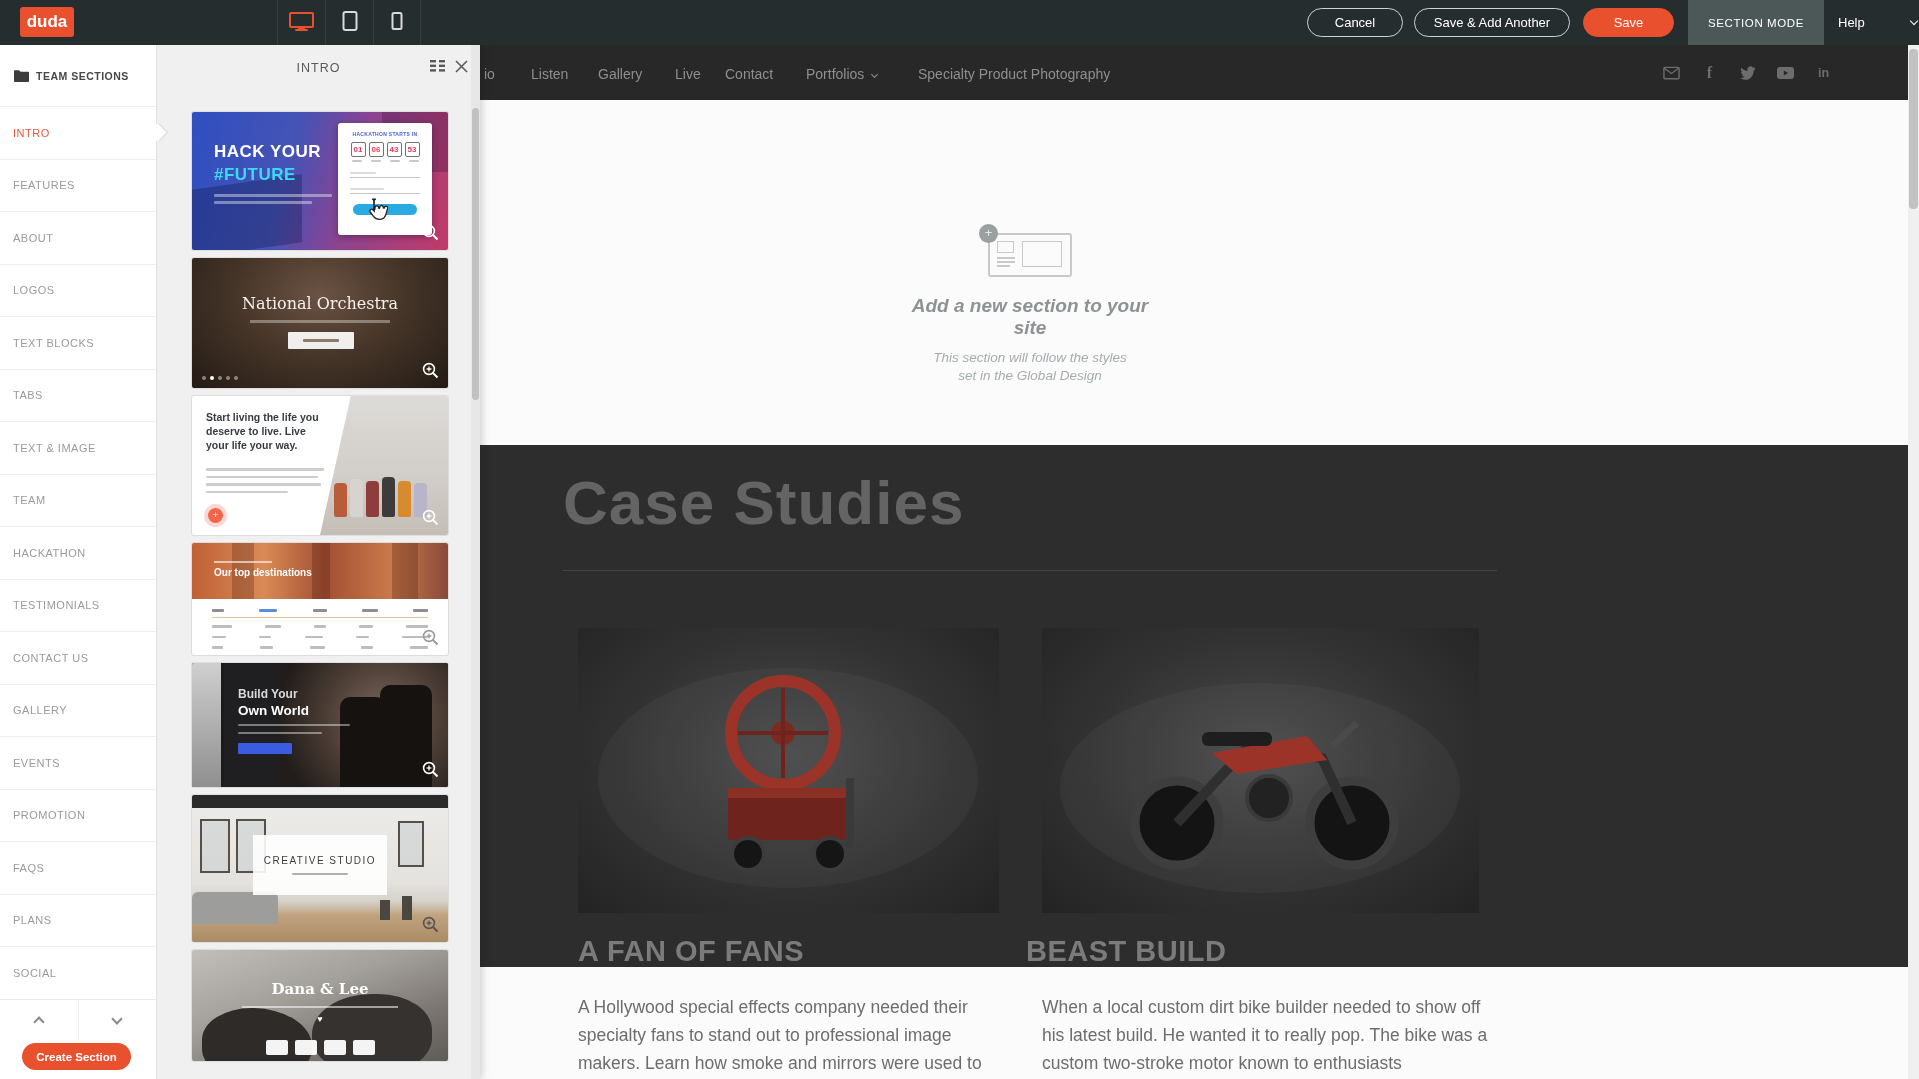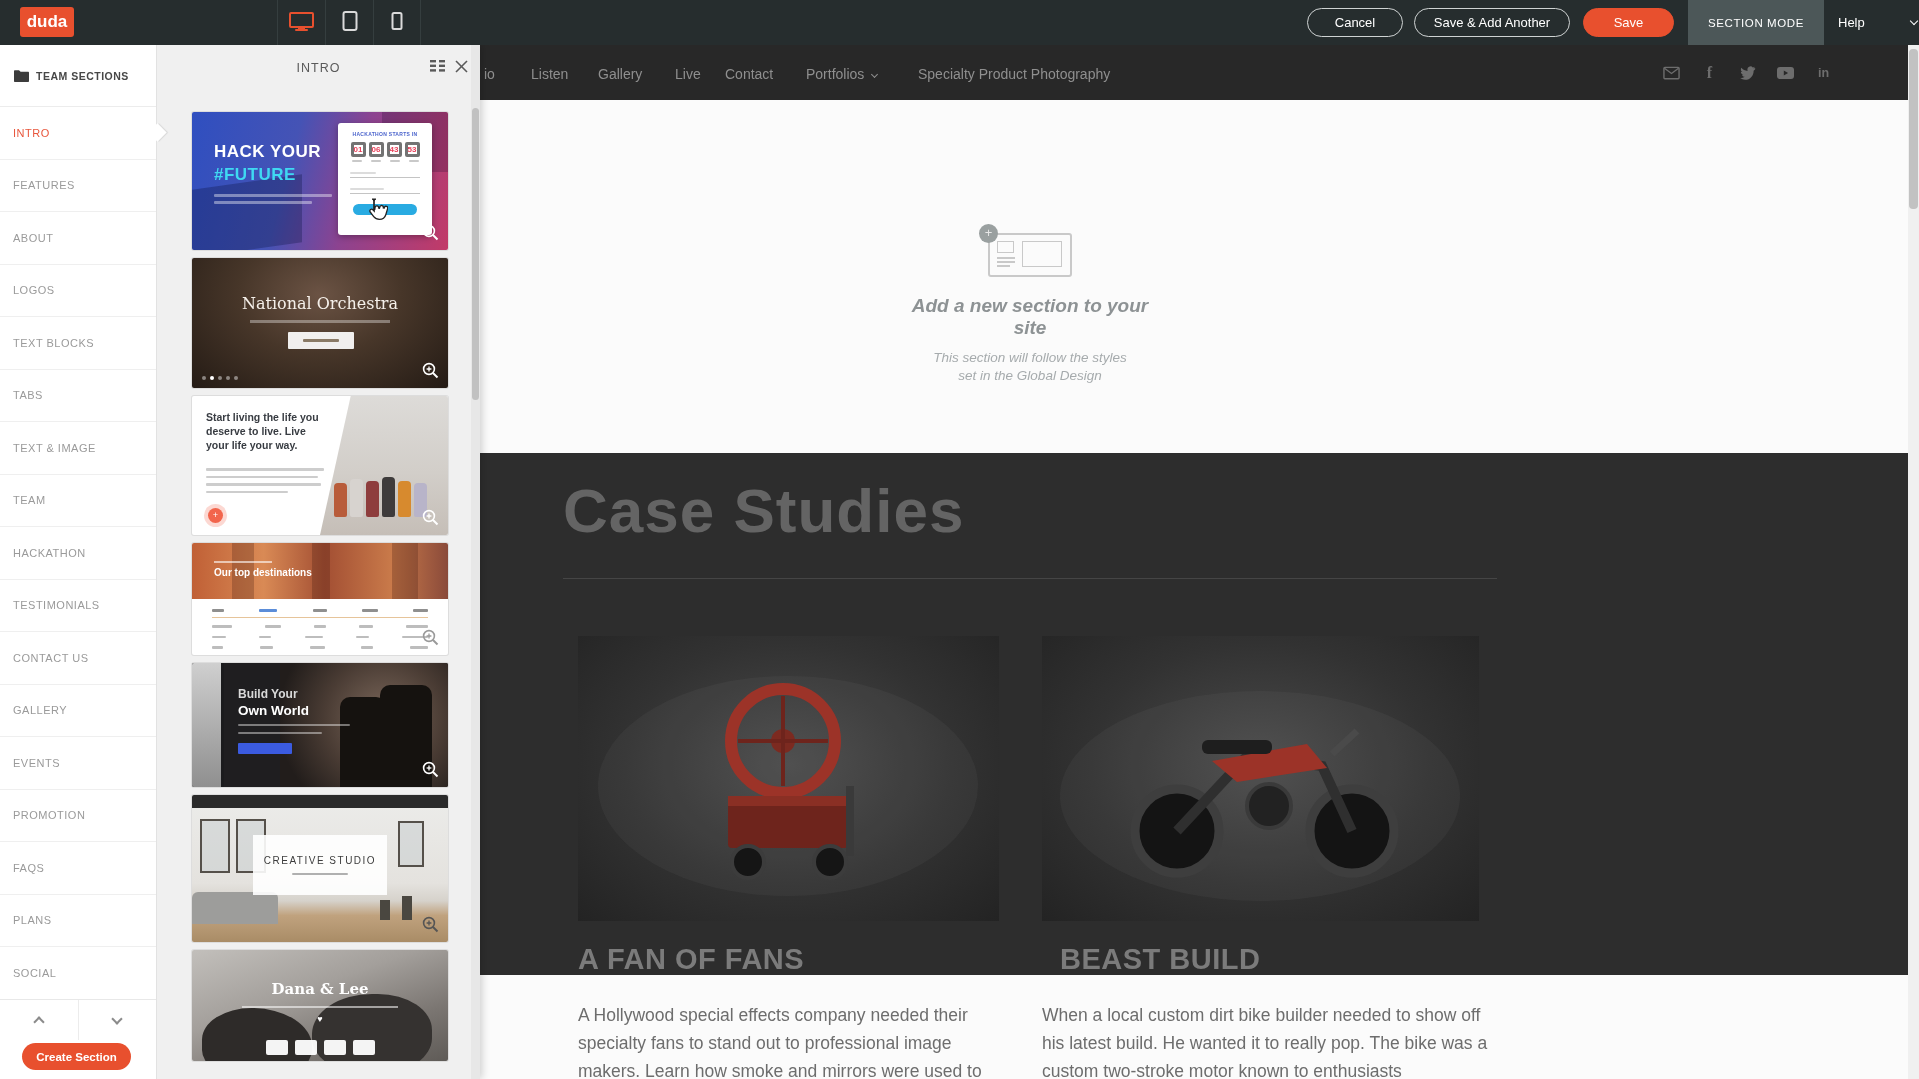--- a/index.html
+++ b/index.html
@@ -61,21 +61,21 @@
   .t1{height:138px;background:linear-gradient(105deg,#2f4fc0 0%,#4553b5 38%,#8c4390 62%,#c23a67 100%);}
   .t1 .ghost1{position:absolute;left:0;top:70px;width:110px;height:68px;background:rgba(10,15,60,.30);transform:skewY(-8deg);}
   .t1 .ghost2{position:absolute;left:190px;top:0;width:70px;height:60px;background:rgba(20,10,40,.22);}
   .t1-text{position:absolute;left:22px;top:30px;}
   .t1-l1{color:#fff;font-weight:800;font-size:17px;letter-spacing:.5px;}
   .t1-l2{color:#3fd9f2;font-weight:800;font-size:17px;letter-spacing:.5px;margin-top:3px;}
   .t1-card{position:absolute;right:16px;top:11px;width:94px;height:112px;background:#fff;border-radius:3px;
         box-shadow:0 2px 6px rgba(0,0,0,.3);padding-top:8px;}
   .t1-ct{font-size:5px;font-weight:bold;color:#4a63cc;text-align:center;letter-spacing:.3px;}
   .t1-count{display:flex;justify-content:center;gap:3px;margin-top:5px;}
-  .t1-num{width:15px;height:15px;border:3px solid #737373;border-radius:2px;color:#e8415a;font-size:8px;
+  .t1-num{width:15px;height:15px;border:1px solid #737373;border-radius:2px;color:#e8415a;font-size:8px;
         font-weight:bold;display:flex;align-items:center;justify-content:center;}
   .t1-lbls{display:flex;justify-content:center;gap:9px;margin-top:3px;}
   .t1-lbls .bar{width:10px;height:2px;background:#c9c9c9;}
   .t1-field{width:70px;margin:10px auto 0;border-bottom:1px solid #c4c4c4;}
   .t1-field .bar{width:26px;height:2px;background:#dcdcdc;margin-bottom:3px;}
   .t1-btn{width:64px;height:11px;border-radius:6px;background:#29abe2;margin:10px auto 0;}
 
   
   .t2{height:130px;background:radial-gradient(ellipse at 50% 28%,#6b5344 0%,#473629 45%,#241b15 100%);}
   .t2-title{position:absolute;left:0;top:36px;width:100%;text-align:center;color:#f5f0ea;
@@ -162,27 +162,27 @@
   .ph-iconwrap{position:relative;width:84px;height:44px;margin:0 auto;}
   .ph-rect{position:absolute;left:0;top:8px;width:84px;height:44px;border:2px solid #c9c9c9;border-radius:3px;background:#fbfbfb;}
   .ph-plus{position:absolute;left:-9px;top:-1px;width:19px;height:19px;border-radius:50%;background:#9aa0a0;color:#e8e8e8;
         font-size:13px;line-height:18px;text-align:center;}
   .ph-small{position:absolute;left:9px;top:16px;width:17px;height:12px;border:1.5px solid #c9c9c9;}
   .ph-line{position:absolute;left:9px;height:2px;background:#c9c9c9;}
   .ph-big{position:absolute;left:34px;top:16px;width:40px;height:26px;border:1.5px solid #c9c9c9;}
   .ph-title{margin-top:26px;font-size:19px;font-weight:bold;font-style:italic;color:#8d9294;}
   .ph-sub{margin-top:10px;font-size:13.5px;font-style:italic;color:#a6abad;line-height:18px;}
 
-  .dark-section{position:absolute;left:0;top:400px;width:1439px;height:522px;background:#2d2d2d;margin-top:8px;}
+  .dark-section{position:absolute;left:0;top:400px;width:1439px;height:522px;background:#2d2d2d;}
   .cs-heading{position:absolute;left:83px;top:22px;font-size:62px;font-weight:bold;color:#646464;letter-spacing:1px;}
   .cs-rule{position:absolute;left:83px;top:125px;width:934px;height:1px;background:#454545;}
   .cs-img{position:absolute;top:183px;height:285px;background:radial-gradient(ellipse at 50% 45%,#4b4b4b 0%,#323232 55%,#232323 100%);overflow:hidden;}
   .cs-img-1{left:98px;width:421px;} .cs-img-2{left:562px;width:437px;}
   .cs-title{position:absolute;top:490px;font-size:29px;font-weight:bold;color:#7b7b7b;letter-spacing:.5px;}
-  .cs-t1{left:98px;} .cs-t2{left:580px;text-align:center;}
+  .cs-t1{left:98px;} .cs-t2{left:546px;text-align:center;}
   .cs-text{position:absolute;top:548px;font-size:17.5px;line-height:28px;color:#6d6d6d;}
   .cs-p1{left:98px;width:428px;} .cs-p2{left:562px;width:450px;}
 
   
   .page-scroll{position:absolute;left:1908px;top:45px;width:11px;height:1034px;background:#f0f0f0;z-index:45;}
   .page-thumb{position:absolute;left:1px;top:4px;width:9px;height:160px;background:#c2c2c2;border-radius:4px;}
 
   .cursor{position:absolute;left:364px;top:196px;z-index:99;pointer-events:none;}
 </style>
 </head>

